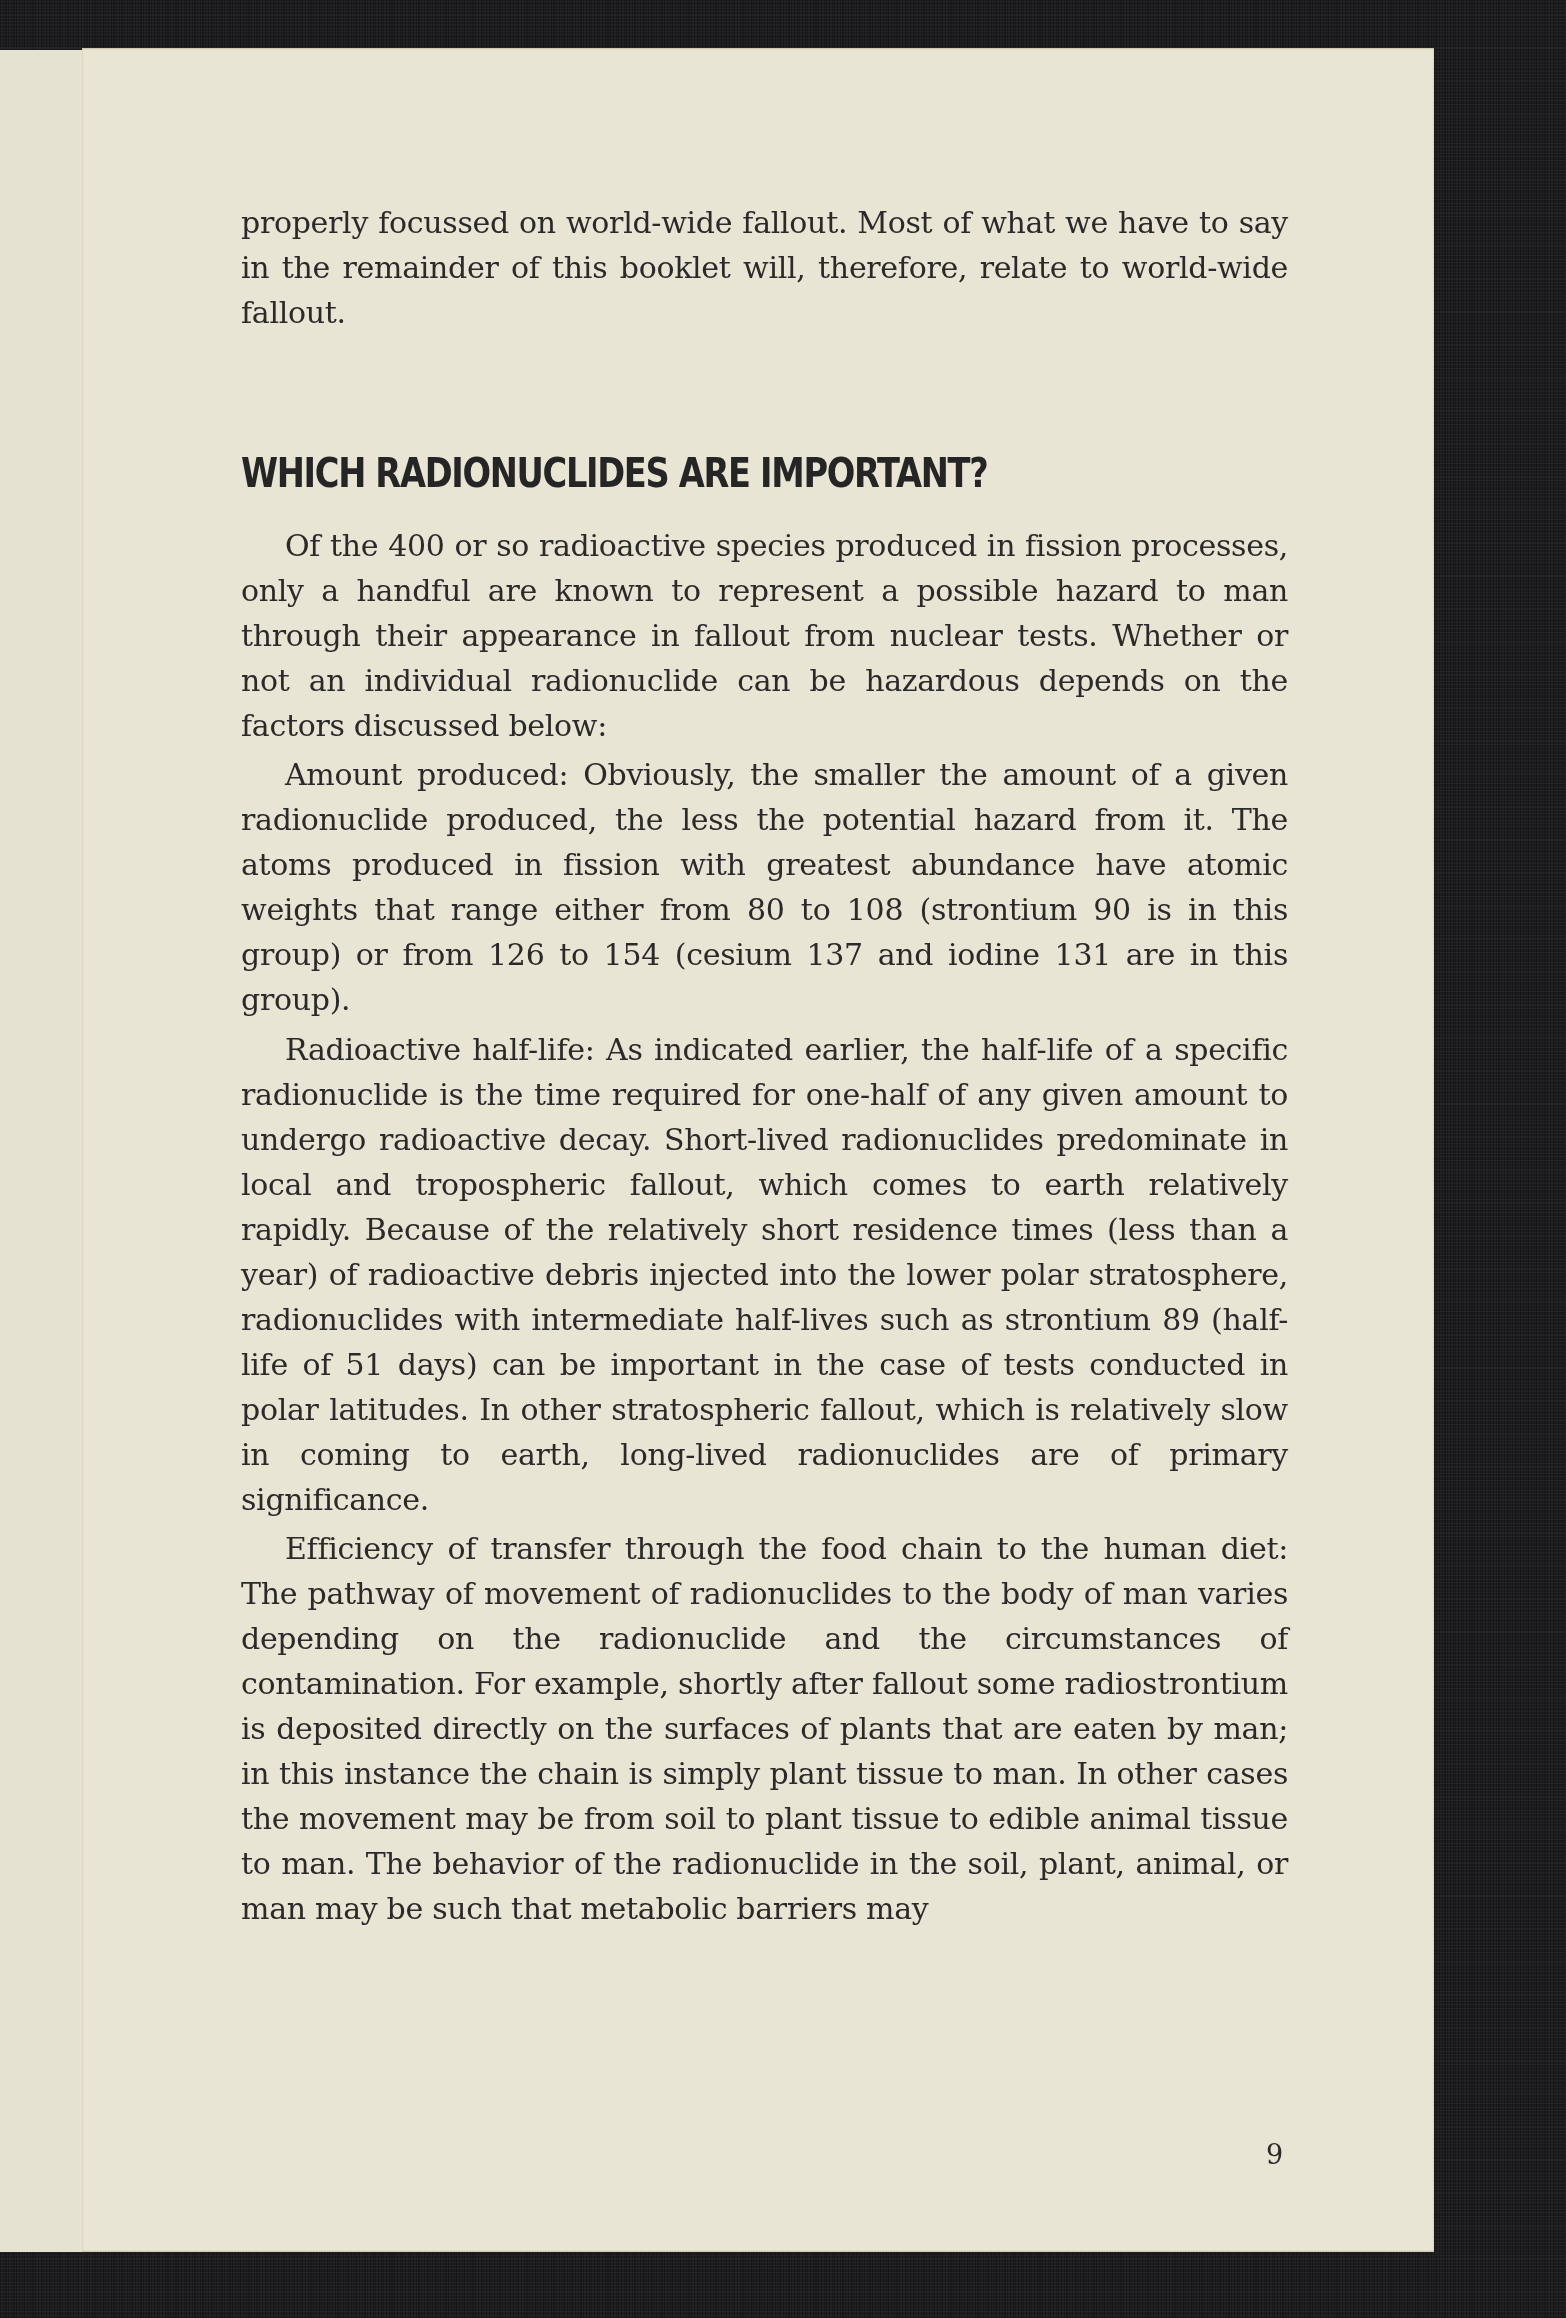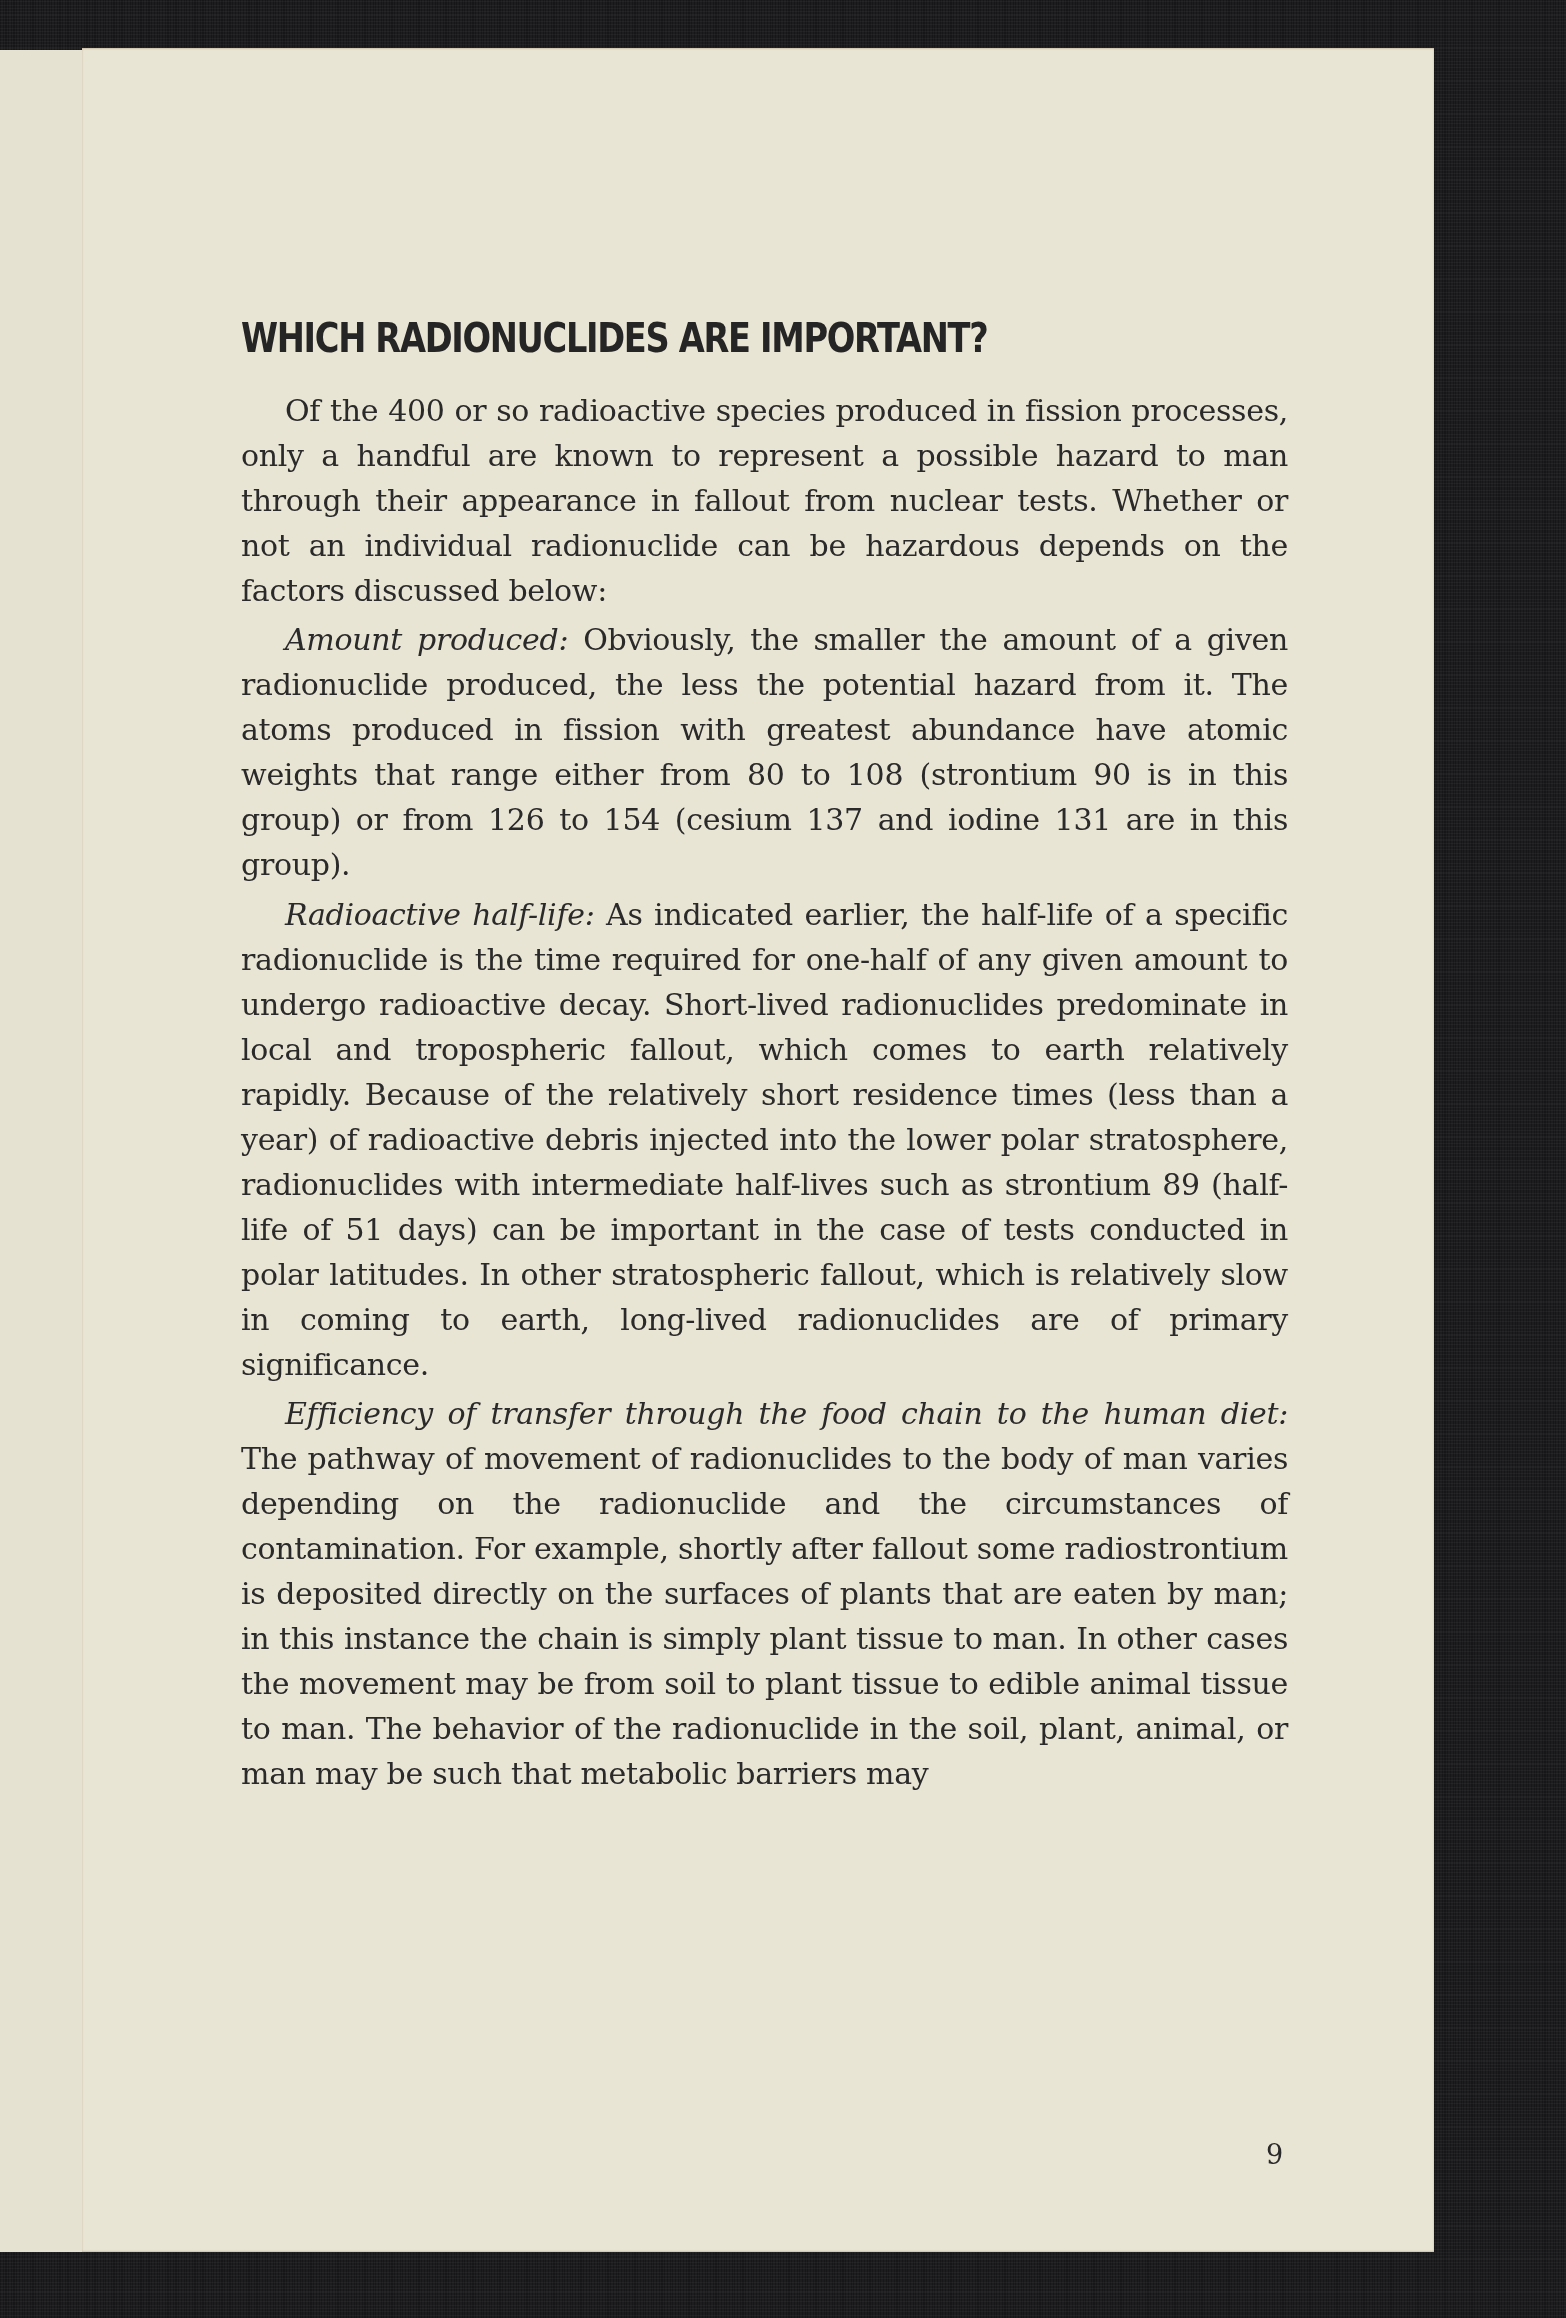--- a/index.html
+++ b/index.html
@@ -35,33 +35,34 @@
     .heading {
       font-family: "DejaVu Sans", "Liberation Sans", sans-serif;
       font-weight: bold; font-size: 41px; line-height: 49px;
       letter-spacing: -1.6px;
       transform: scaleX(0.82); transform-origin: left center;
       margin: 114px 0 25px 0 !important;
       color: #262525;
       white-space: nowrap;
       text-align: left;
     }
-    .term { font-style: italic; }
+    .term { }
     .page-number {
       position: absolute; left: 1184px; top: 2091px;
       font-size: 27px; color: #2b2a2a;
     }
   </style>
 </head>
 <body>
 
 <div class="left-leaf"></div>
 
 <div class="page">
   <div class="content">
+    <p>properly focussed on world-wide fallout. Most of what we have to say in the remainder of this booklet will, therefore, relate to world-wide fallout.</p>
 
     <p class="heading">WHICH RADIONUCLIDES ARE IMPORTANT?</p>
 
     <p class="indent">Of the 400 or so radioactive species produced in fission processes, only a handful are known to represent a possible hazard to man through their appearance in fallout from nuclear tests. Whether or not an individual radionuclide can be hazardous depends on the factors discussed below:</p>
 
     <p class="indent spaced"><span class="term">Amount produced:</span><span> Obviously, the smaller the amount of a given radionuclide produced, the less the potential hazard from it. The atoms produced in fission with greatest abundance have atomic weights that range either from 80 to 108 (strontium 90 is in this group) or from 126 to 154 (cesium 137 and iodine 131 are in this group).</span></p>
 
     <p class="indent spaced"><span class="term">Radioactive half-life:</span><span> As indicated earlier, the half-life of a specific radionuclide is the time required for one-half of any given amount to undergo radioactive decay. Short-lived radionuclides predominate in local and tropospheric fallout, which comes to earth relatively rapidly. Because of the relatively short residence times (less than a year) of radioactive debris injected into the lower polar stratosphere, radionuclides with intermediate half-lives such as strontium 89 (half-life of 51 days) can be important in the case of tests conducted in polar latitudes. In other stratospheric fallout, which is relatively slow in coming to earth, long-lived radionuclides are of primary significance.</span></p>
 
     <p class="indent spaced"><span class="term">Efficiency of transfer through the food chain to the human diet:</span><span> The pathway of movement of radionuclides to the body of man varies depending on the radionuclide and the circumstances of contamination. For example, shortly after fallout some radiostrontium is deposited directly on the surfaces of plants that are eaten by man; in this instance the chain is simply plant tissue to man. In other cases the movement may be from soil to plant tissue to edible animal tissue to man. The behavior of the radionuclide in the soil, plant, animal, or man may be such that metabolic barriers may</span></p>

